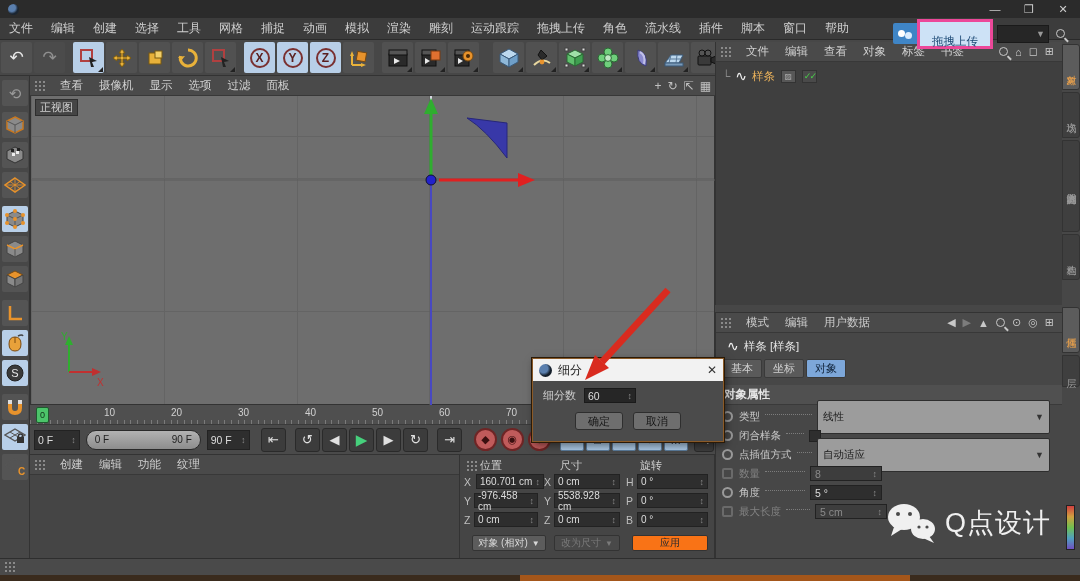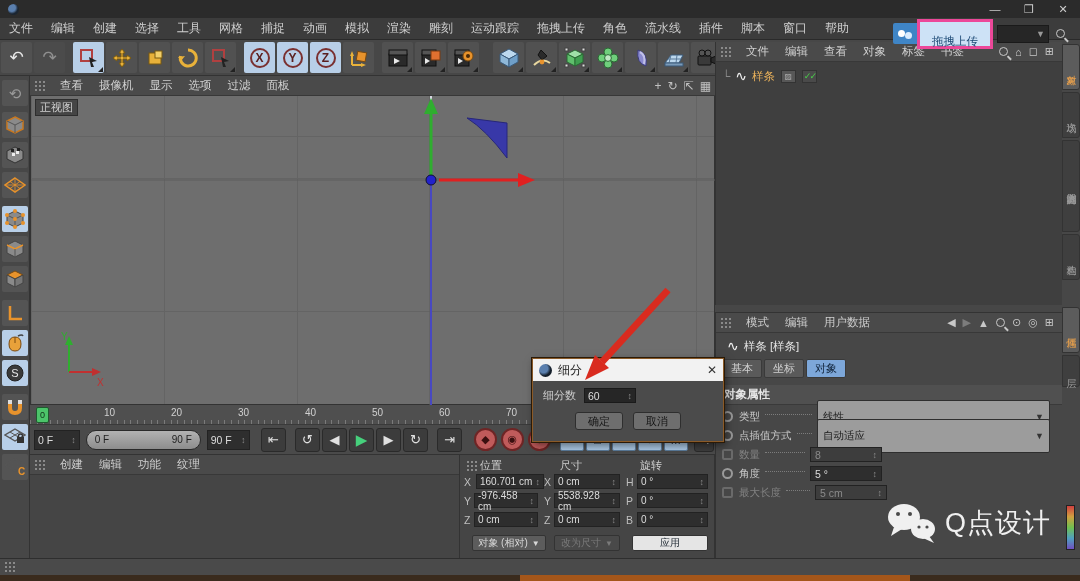--- a/index.html
+++ b/index.html
@@ -105,21 +105,21 @@
   
   #matpanel { left:30px; top:455px; width:430px; height:103px; background:#454545; border-right:1px solid #333; }
   #coordpanel { left:460px; top:455px; width:255px; height:103px; background:#454545; border-right:1px solid #333; font-size:10.5px; }
   #coordpanel .hdr { position:absolute; top:3px; color:#cfcfcf; font-size:11px; }
   .clabel { position:absolute; color:#bfbfbf; }
   .cfield { position:absolute; height:15px; background:#2e2e2e; border:1px solid #222; color:#ddd;
     display:flex; align-items:center; justify-content:space-between; padding:0 3px; font-size:10px; }
   .cbtn { position:absolute; height:16px; background:#5c5c5c; border:1px solid #333; border-radius:2px;
     color:#d8d8d8; font-size:10px; display:flex; align-items:center; justify-content:center; gap:4px; cursor:pointer; }
   .cbtn.disabled { background:#494949; color:#7a7a7a; }
-  .cbtn.apply { background:#e5e5e5; color:#1c2630; }
+  .cbtn.apply { background:#f97316; color:#1c2630; }
   
   #ompanel { left:715px; top:42px; width:347px; height:263px; background:#3f3f3f; border-left:1px solid #333; }
   #ampanel { left:715px; top:305px; width:347px; height:253px; background:#474747; border-left:1px solid #333; border-top:1px solid #333;margin-top:7px; }
   .mright { margin-left:auto; display:flex; align-items:center; gap:7px; padding-right:8px; color:#c8c8c8; font-size:11px; }
   #omobject { display:flex; align-items:center; padding:6px 4px 0 6px; font-size:11.5px; }
   .splineglyph { color:#f0f0f0; font-size:14px; margin:0 5px; }
   .objname { color:#e8b05a; }
   .tagtile { width:15px; height:13px; background:#575757; border:1px solid #333; margin-left:6px;
     display:flex; align-items:center; justify-content:center; font-size:8px; color:#aaa; }
   .tagtile.checks { color:#4ad04a; letter-spacing:-2px; font-size:9px; background:#4a4a4a; }
@@ -703,20 +703,27 @@
       <span class="anim"></span>
       <span class="plabel">类型</span>
       <span class="leader"></span>
       <span class="pdrop">
         <span>线性</span>
           <span class="arr">▼</span>
         </span>
     </div>
     <div class="prow">
       <span class="anim"></span>
+      <span class="plabel">闭合样条</span>
+      <span class="leader" style="max-width:18px"></span>
+      <span class="pcheck"></span>
+      <span style="flex:1"></span>
+    </div>
+    <div class="prow">
+      <span class="anim"></span>
       <span class="plabel">点插值方式</span>
       <span class="leader"></span>
       <span class="pdrop">
         <span>自动适应</span>
           <span class="arr">▼</span>
         </span>
     </div>
     <div class="prow disabled">
       <span class="anim"></span>
       <span class="plabel">数量</span>

